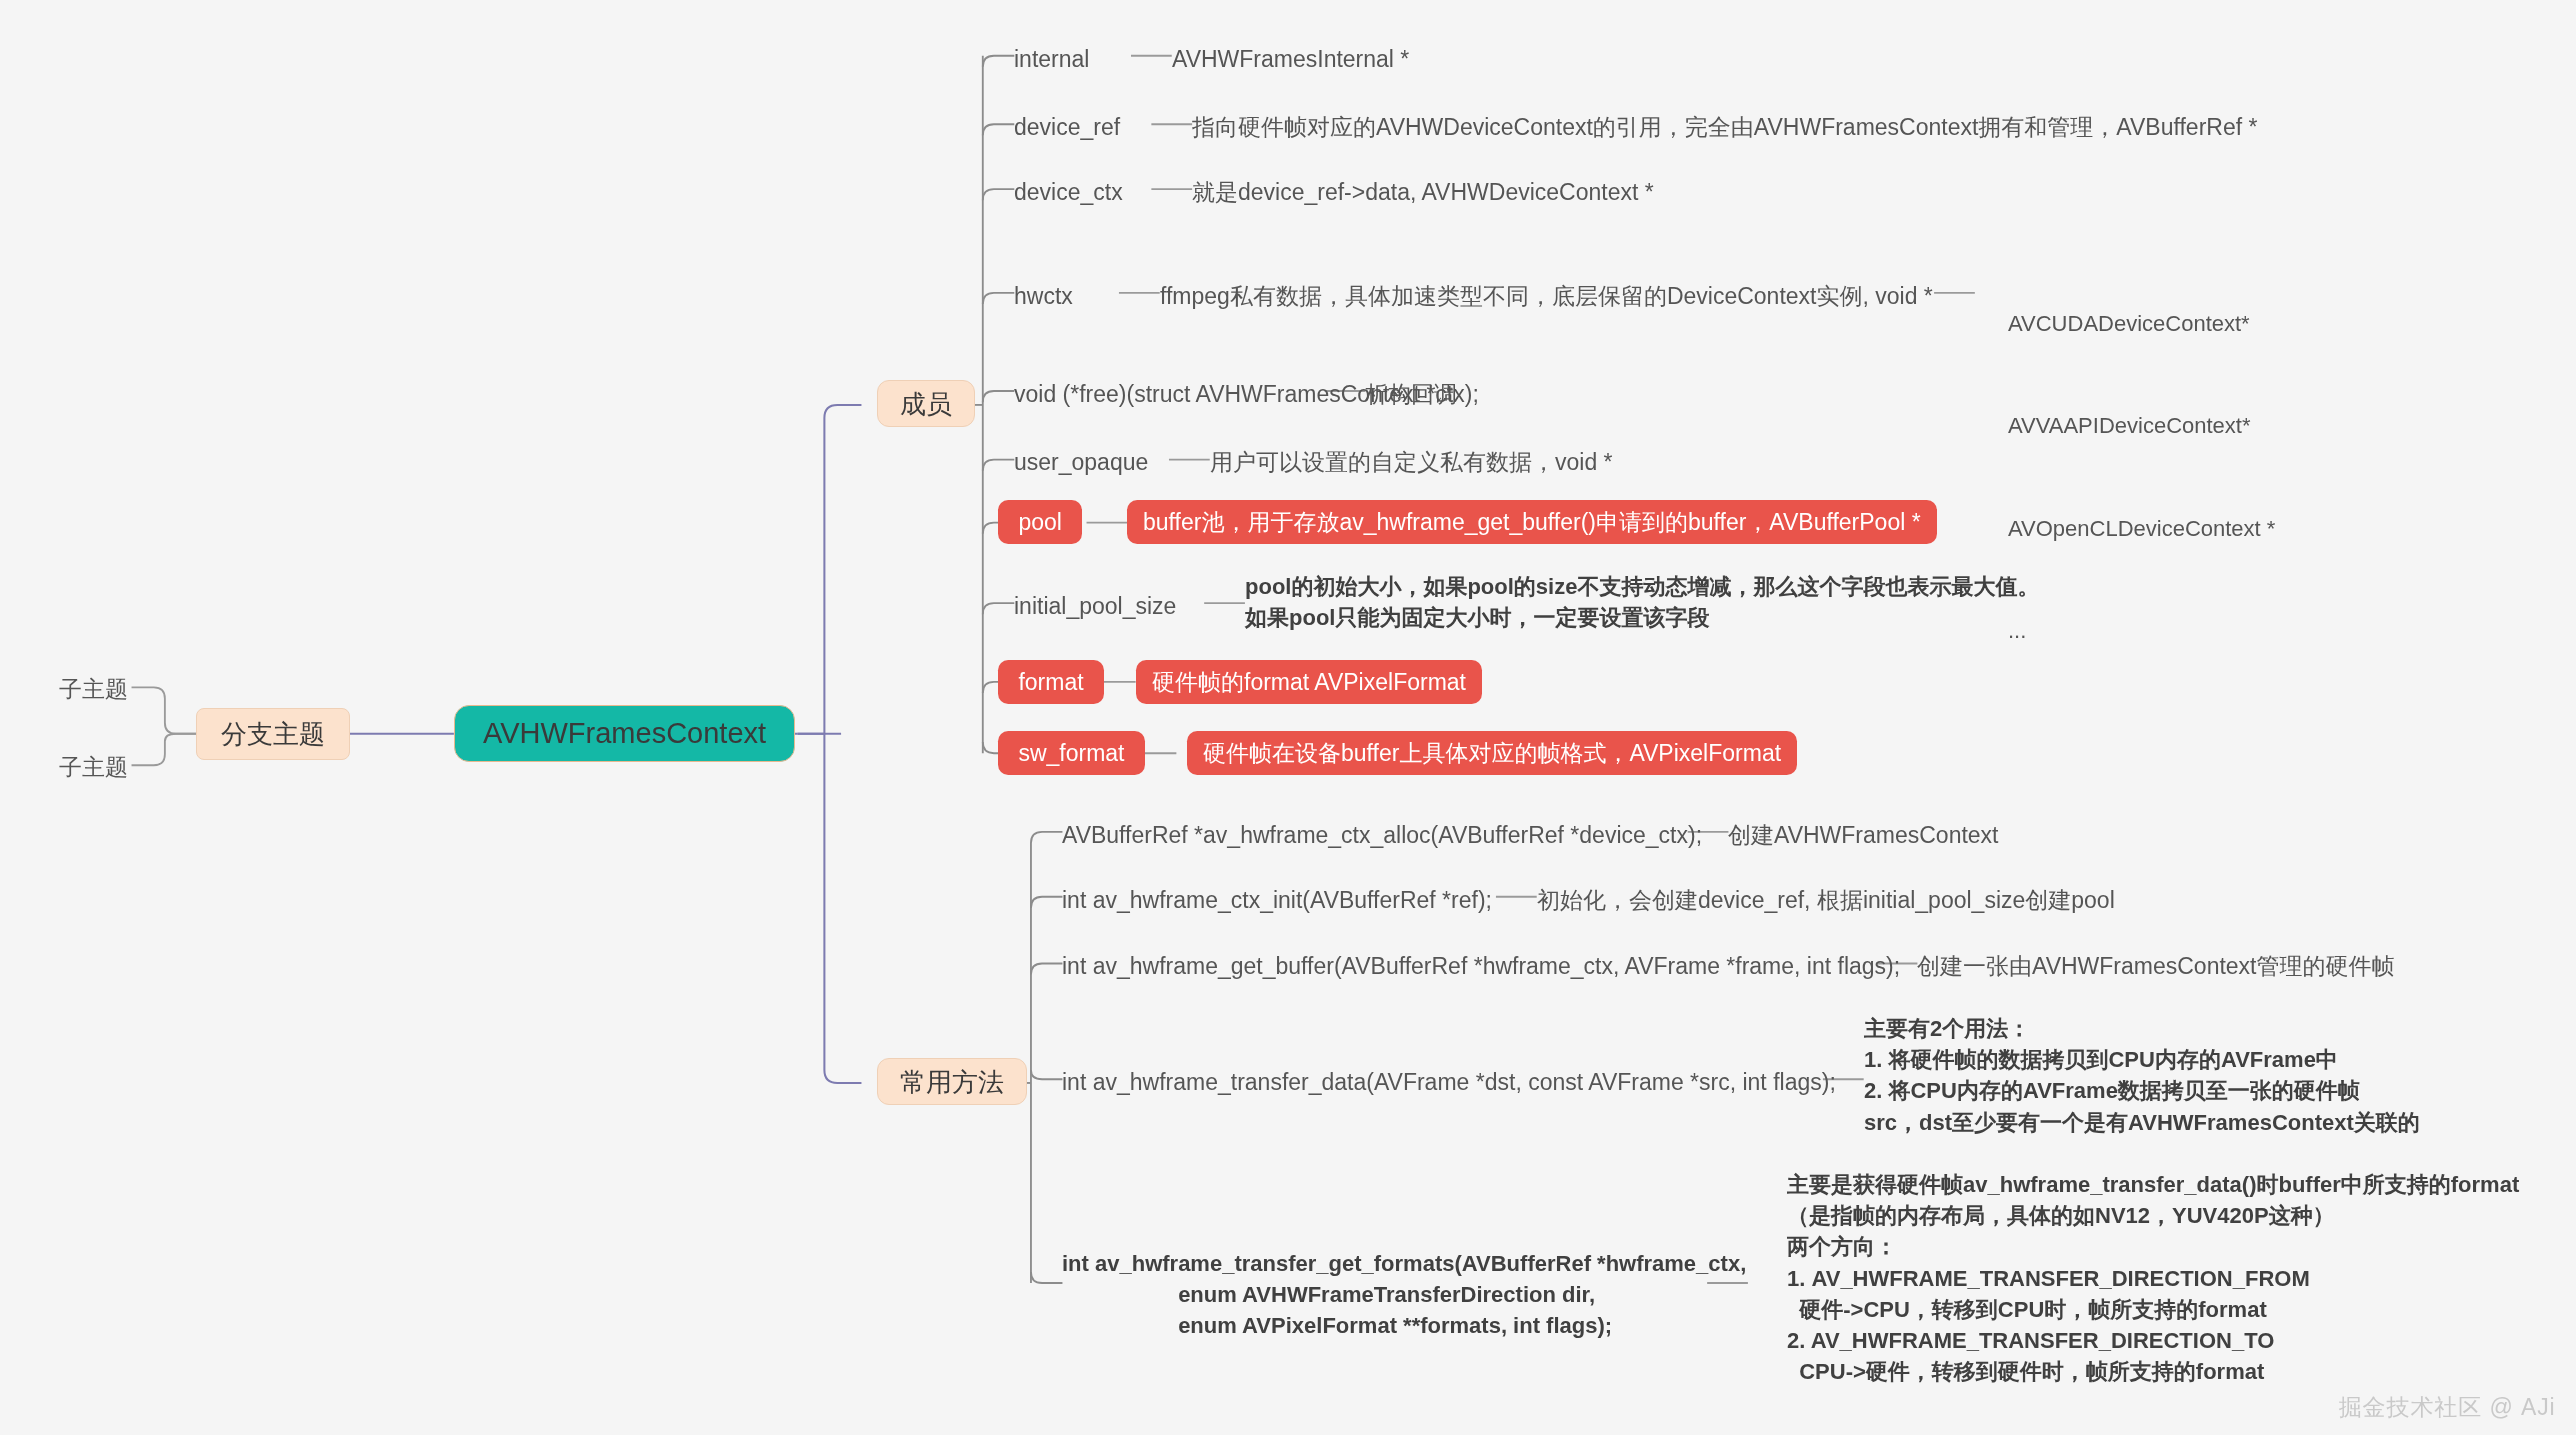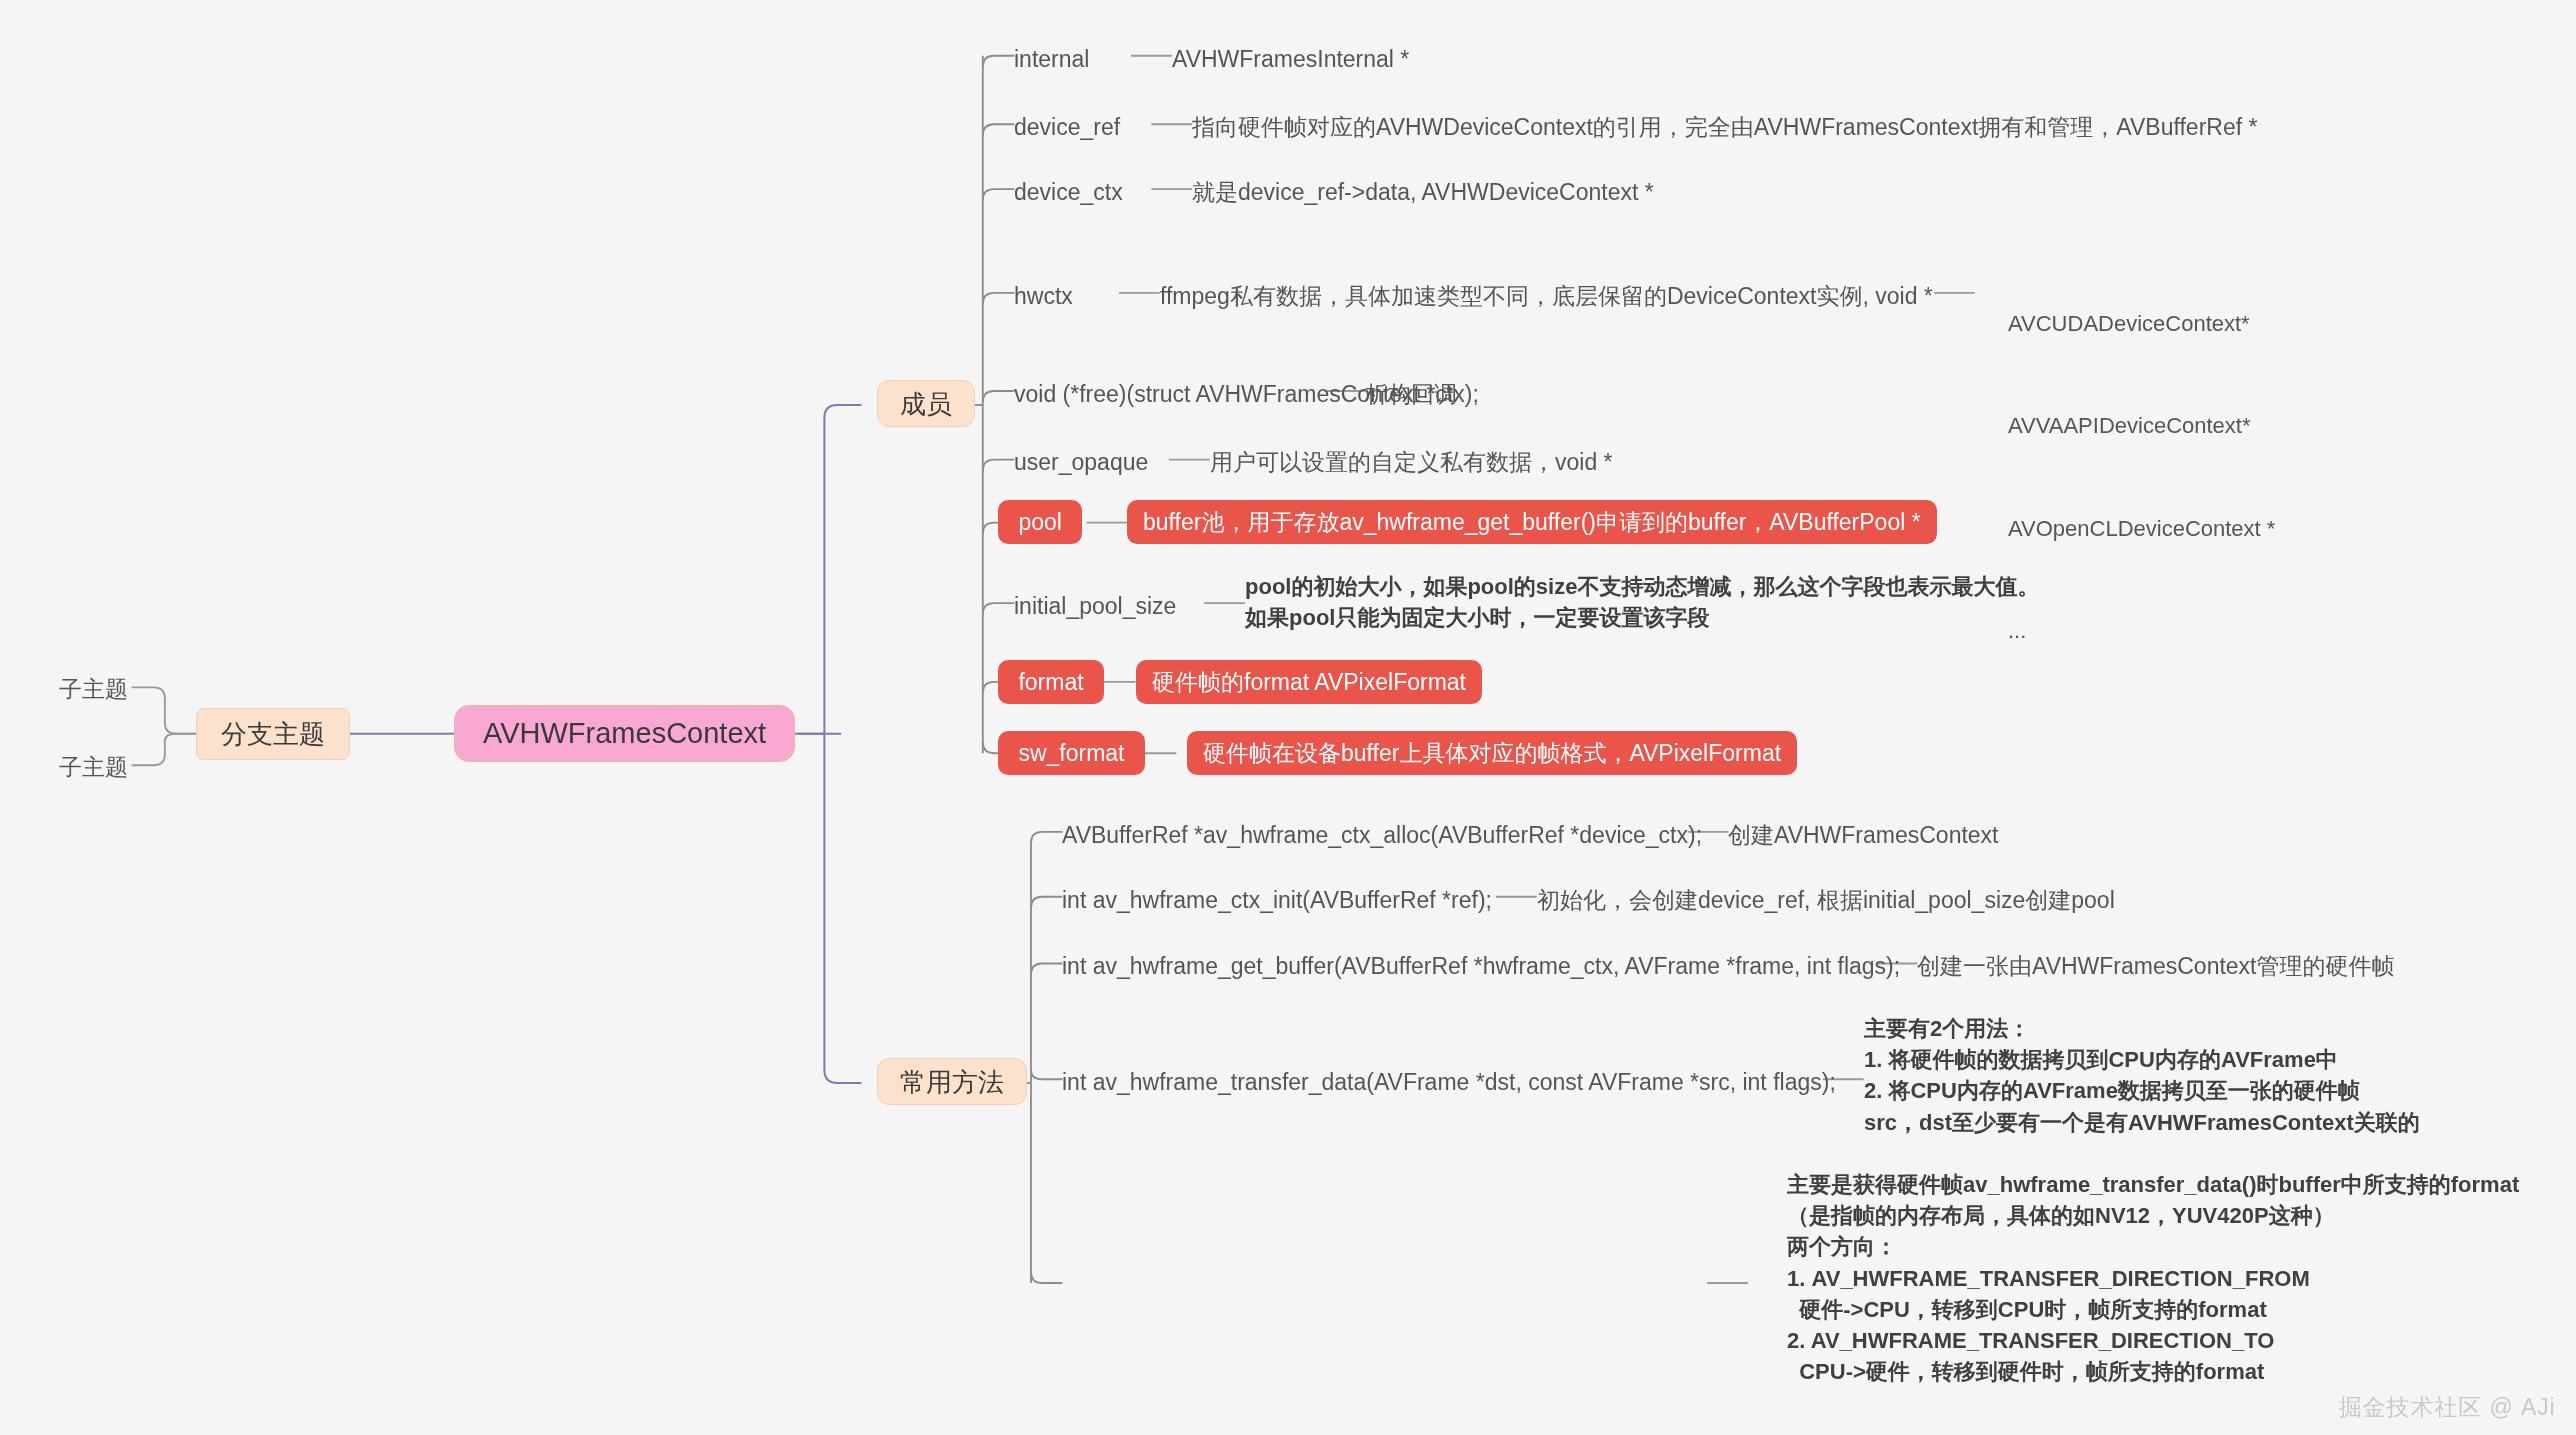--- a/index.html
+++ b/index.html
@@ -17,21 +17,21 @@
   .node{position:absolute;box-sizing:border-box;}
 
   
   .pill{
     border-radius:13px;
     display:flex;align-items:center;justify-content:center;
     white-space:nowrap;
     line-height:1;
   }
   .pill-root{
-    background:#f9a8d4;border:0.9px solid #e8b98f;color:#3a3a3a;
+    background:#14b8a6;border:0.9px solid #e8b98f;color:#3a3a3a;
     font-size:29px;padding:0 28px;height:57px;border-radius:15px;
   }
   .pill-branch{
     background:#fce2cd;border:0.9px solid #efd0b6;color:#3a3a3a;
     font-size:26px;padding:0 24px;height:52px;border-radius:8px;
   }
   .pill-cat{
     background:#fce2cd;border:0.9px solid #efd0b6;color:#3a3a3a;
     font-size:26px;padding:0 22px;height:47px;border-radius:12px;margin-left:16px;
   }
@@ -188,20 +188,23 @@
 
   <div class="node plain" style="left:1062px;top:951px;">int av_hwframe_get_buffer(AVBufferRef *hwframe_ctx, AVFrame *frame, int flags);</div>
   <div class="node plain" style="left:1917px;top:951px;">创建一张由AVHWFramesContext管理的硬件帧</div>
 
   <div class="node plain" style="left:1062px;top:1067px;">int av_hwframe_transfer_data(AVFrame *dst, const AVFrame *src, int flags);</div>
   <div class="node plain-sm" style="left:1864px;top:1013px;">主要有2个用法：
 1. 将硬件帧的数据拷贝到CPU内存的AVFrame中
 2. 将CPU内存的AVFrame数据拷贝至一张的硬件帧
 src，dst至少要有一个是有AVHWFramesContext关联的</div>
 
+  <div class="node plain-sm" style="left:1062px;top:1248px;">int av_hwframe_transfer_get_formats(AVBufferRef *hwframe_ctx,
+                   enum AVHWFrameTransferDirection dir,
+                   enum AVPixelFormat **formats, int flags);</div>
   <div class="node plain-sm" style="left:1787px;top:1169px;">主要是获得硬件帧av_hwframe_transfer_data()时buffer中所支持的format
 （是指帧的内存布局，具体的如NV12，YUV420P这种）
 两个方向：
 1. AV_HWFRAME_TRANSFER_DIRECTION_FROM
   硬件-&gt;CPU，转移到CPU时，帧所支持的format
 2. AV_HWFRAME_TRANSFER_DIRECTION_TO
   CPU-&gt;硬件，转移到硬件时，帧所支持的format</div>
 
   <div class="watermark">掘金技术社区 @ AJi</div>
 

